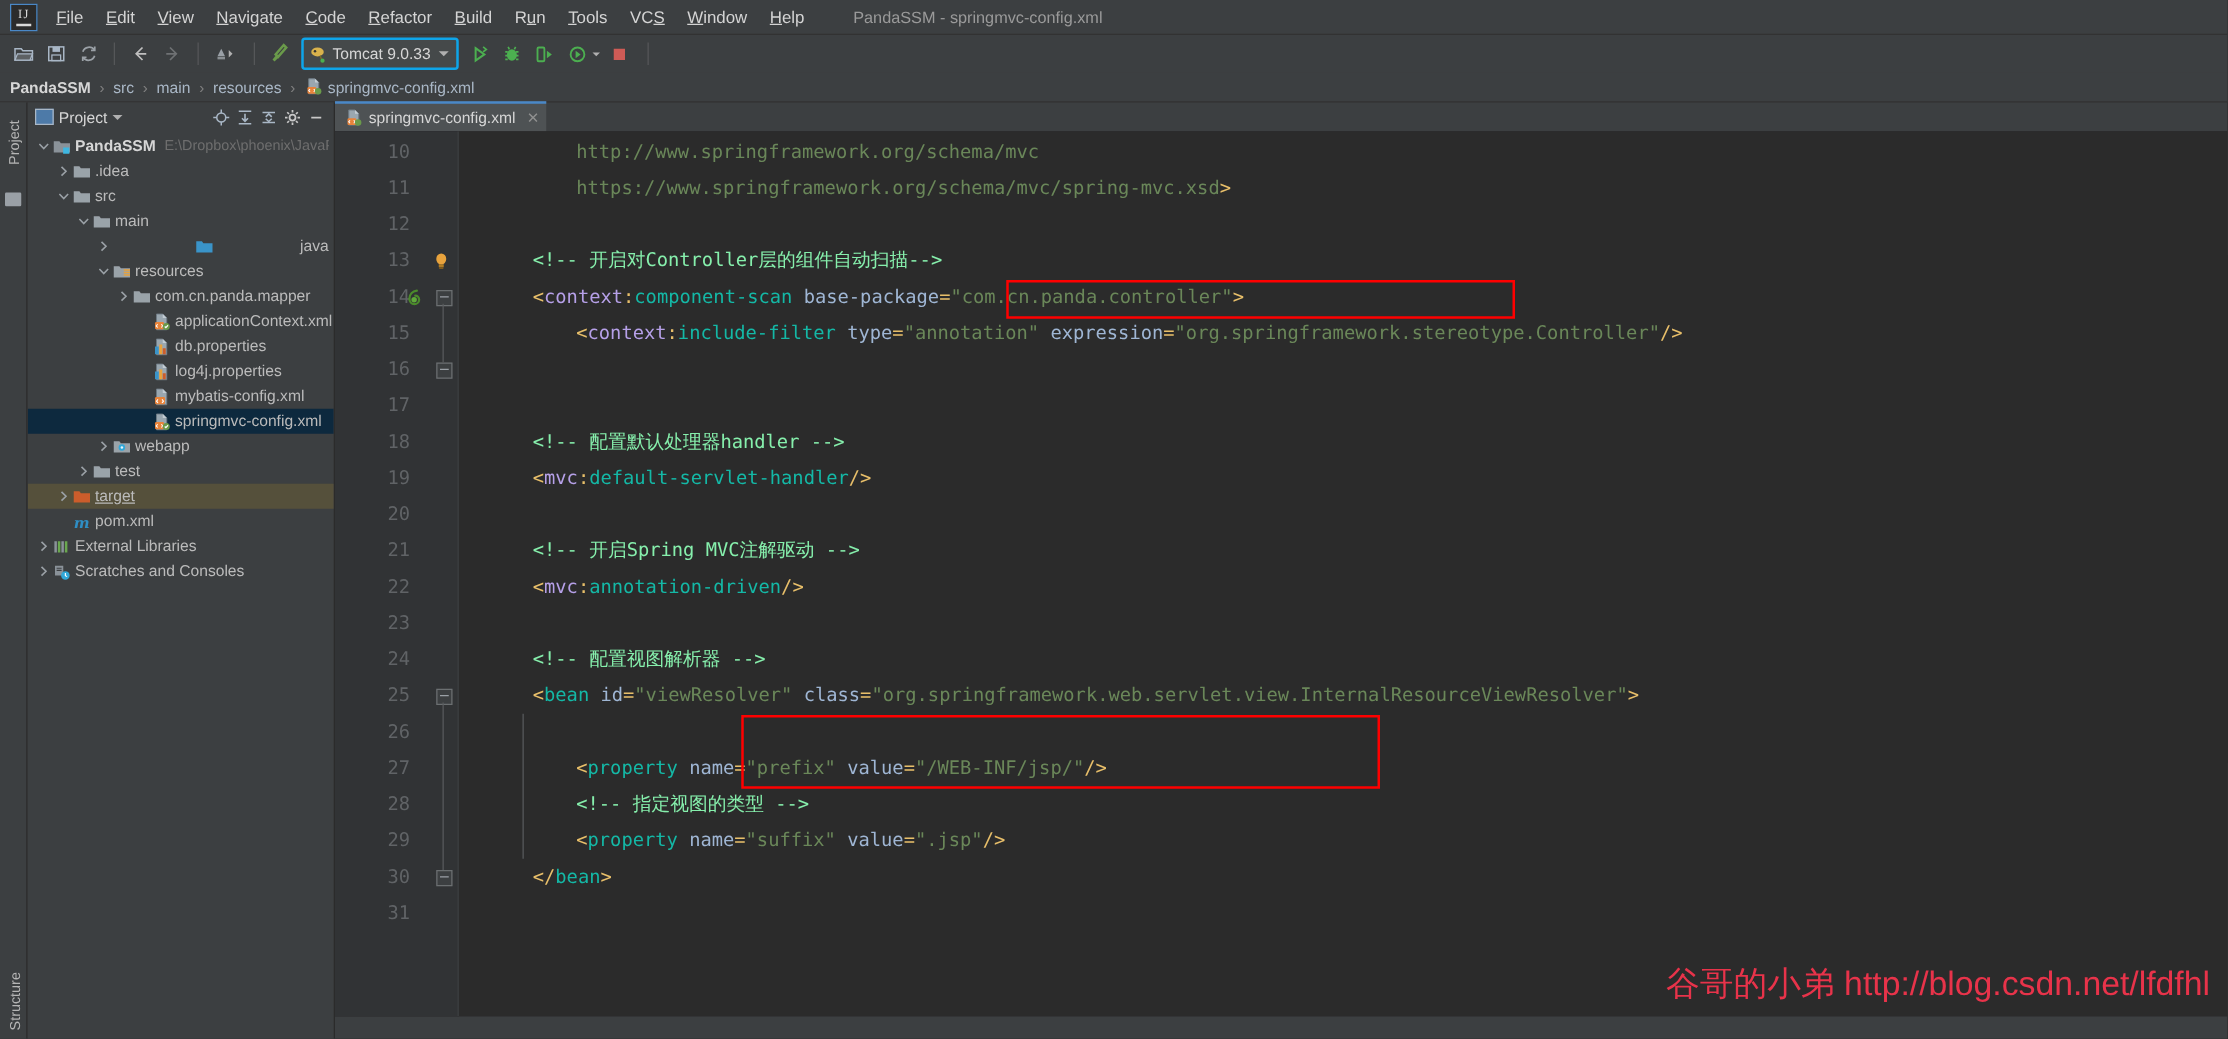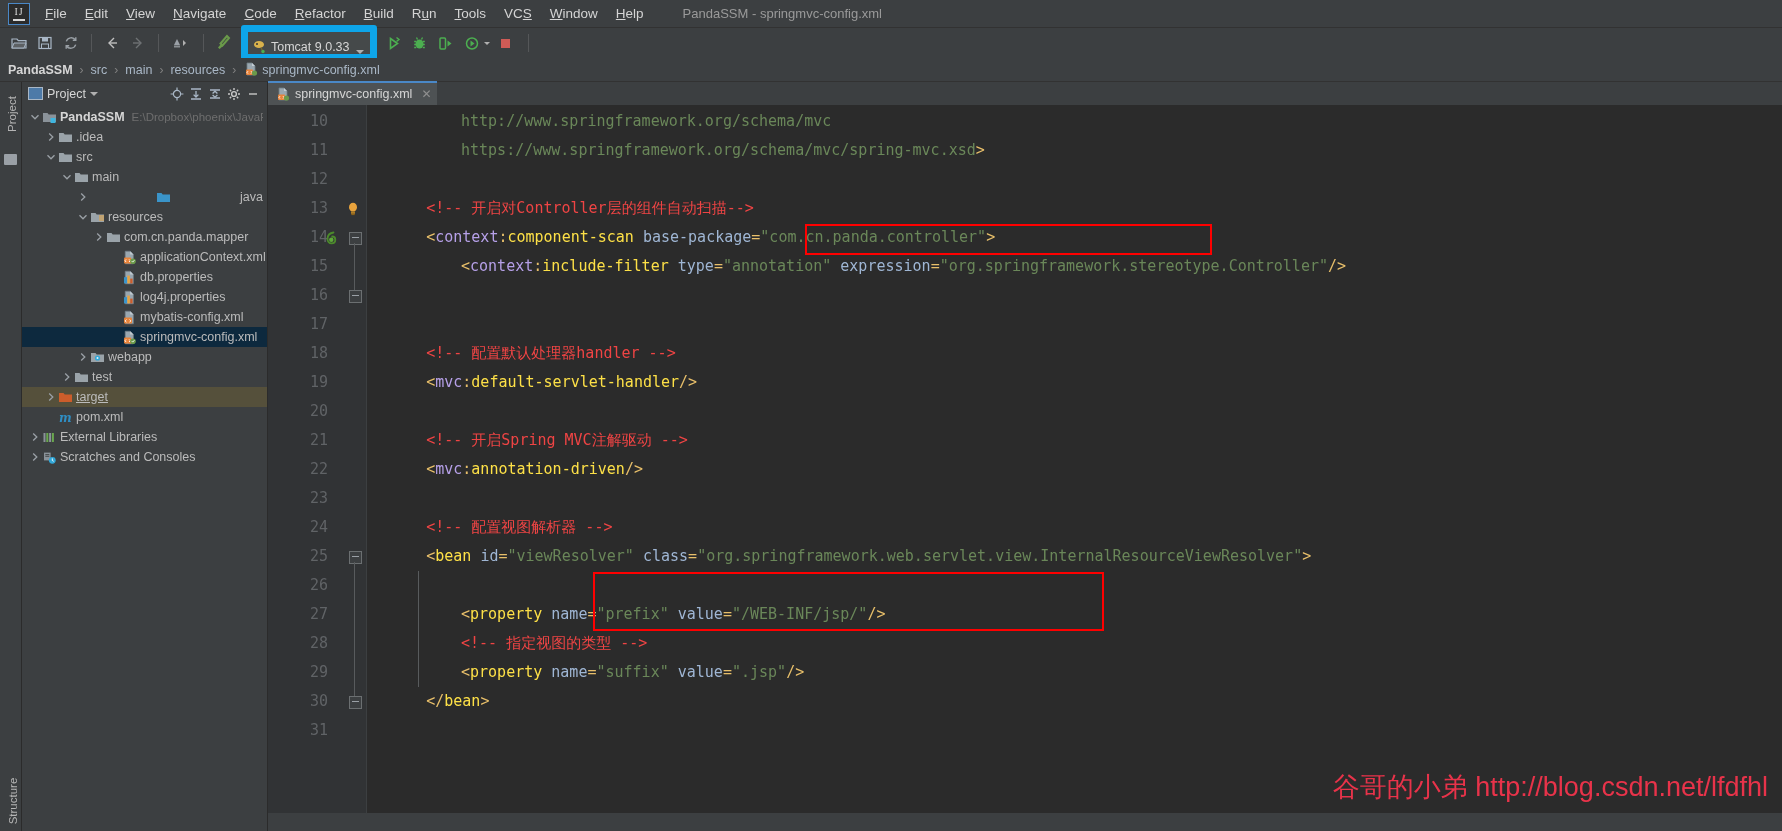--- a/index.html
+++ b/index.html
@@ -23,22 +23,22 @@
   .menuitem{padding:3px 9px;color:#d4d4d4;font-size:13.5px;cursor:default;white-space:nowrap;}
   .menuitem .mn{text-decoration:underline;}
   .win-title{margin-left:30px;color:#9a9a9a;font-size:13px;}
 
   
   .toolbar{height:30px;background:#3c3f41;display:flex;align-items:center;padding:0 6px;flex:none;}
   .tb-btn{width:22px;height:22px;margin:0 2px;position:relative;display:flex;align-items:center;
           justify-content:center;border-radius:2px;}
   .tb-sep{width:1px;height:18px;background:#555759;margin:0 7px;}
   .tb-sep2{width:1px;height:18px;background:#555759;margin:0 9px;}
-  .run-config{height:22px;border:7px solid #0ea5e9;border-radius:3px;background:#45494a;
-          display:flex;align-items:flex-end;padding:0 6px 0 4px;margin:0 4px;}
+  .run-config{height:22px;border:2px solid #0ea5e9;border-radius:3px;background:#45494a;
+          display:flex;align-items:center;padding:0 6px 0 4px;margin:0 4px;}
   .run-config .rc-label{font-size:12.5px;color:#d6d6d6;margin:0 6px 0 4px;}
   .caret{width:0;height:0;border-left:4px solid transparent;border-right:4px solid transparent;
           border-top:4px solid #b0b0b0;}
   .caret-sm{width:0;height:0;border-left:3.5px solid transparent;border-right:3.5px solid transparent;
           border-top:3.5px solid #b0b0b0;margin-left:2px;}
 
   
   .breadcrumb{height:23px;background:#3c3f41;display:flex;align-items:center;padding:0 8px;flex:none;
               border-bottom:1px solid #323232;}
   .bc-item{font-size:12.5px;color:#a9b7c6;display:flex;align-items:center;}
@@ -84,25 +84,25 @@
   .editor{flex:1;position:relative;overflow:hidden;background:#2b2b2b;
       font-family:"DejaVu Sans Mono","Liberation Mono",monospace;font-size:15px;}
   .gutter{position:absolute;left:0;top:0;bottom:0;width:76px;background:#313335;}
   .foldstrip{position:absolute;left:76px;top:0;bottom:0;width:22px;background:#313335;
       border-right:1px solid #3c3f41;}
   .codearea{position:absolute;left:98px;right:0;top:0;bottom:0;}
   .lnum{position:absolute;width:52px;text-align:right;color:#606366;font-size:15px;
       font-family:"DejaVu Sans Mono","Liberation Mono",monospace;height:29px;line-height:29px;}
   .code{position:absolute;height:29px;line-height:29px;white-space:pre;font-size:15px;
       font-family:"DejaVu Sans Mono","Liberation Mono",monospace;padding-left:8px;}
-  .tag{color:#fde047;}
+  .tag{color:#14b8a6;}
   .ns{color:#b6a0e8;}
   .attr{color:#9fb6d4;}
   .str{color:#6a8759;}
-  .cmt{color:#ef4444;}
+  .cmt{color:#86efac;}
   .punc{color:#e8bf6a;}
 
   .redbox{position:absolute;border:2px solid #ff0000;pointer-events:none;}
   .bulb{position:absolute;width:12px;height:14px;}
   .foldmark{position:absolute;width:11px;height:11px;border:1px solid #6b6f71;background:#3c3f41;}
   .foldmark:before{content:"";position:absolute;left:2px;right:2px;top:4px;height:1px;background:#9aa0a6;}
   .foldline{position:absolute;width:1px;background:#585b5d;}
 
   .watermark{position:absolute;right:14px;bottom:8px;color:#e8334a;font-size:27px;
       font-family:"Liberation Sans",sans-serif;white-space:nowrap;letter-spacing:0px;}

